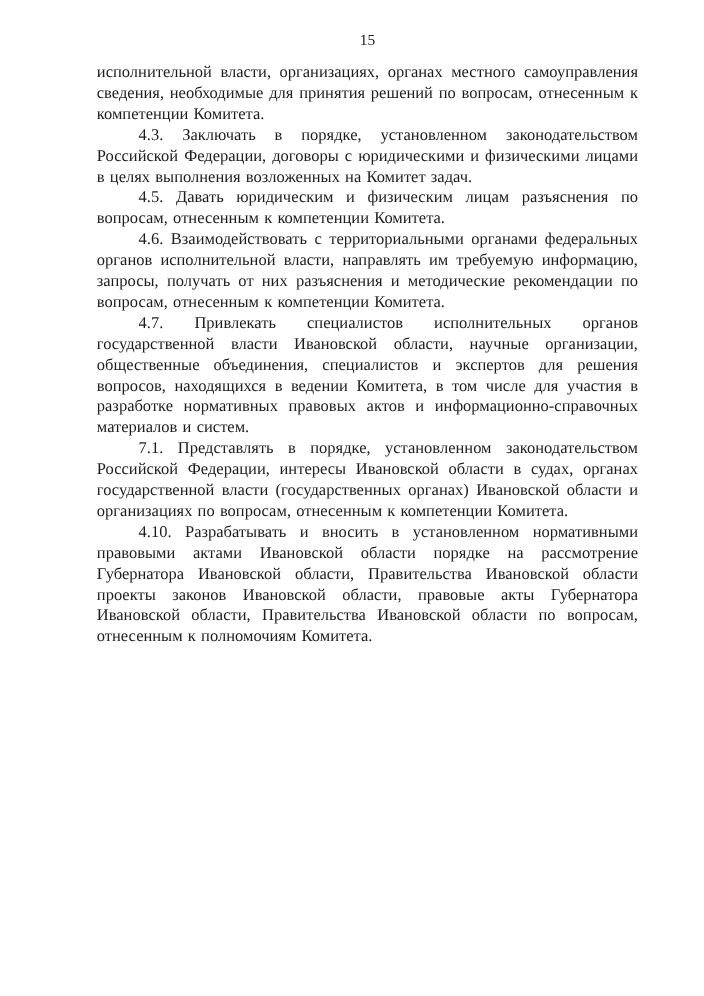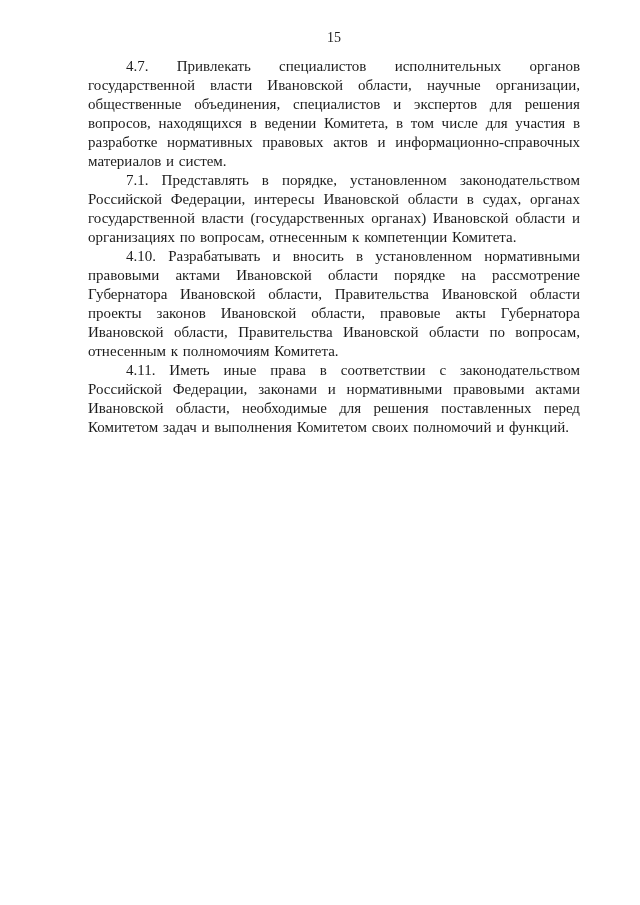--- a/index.html
+++ b/index.html
@@ -42,18 +42,21 @@
     font-weight: bold;
     line-height: 19px;
   }
 </style>
 </head>
 <body>
 
 <div class="page">
   <div class="page-number">15</div>
   <div class="doc-body">
+      <p class="para continued">исполнительной власти, организациях, органах местного самоуправления сведения, необходимые для принятия решений по вопросам, отнесенным к компетенции Комитета.</p>
+      <p class="para">4.3. Заключать в порядке, установленном законодательством Российской Федерации, договоры с юридическими и физическими лицами в целях выполнения возложенных на Комитет задач.</p>
+      <p class="para">4.5. Давать юридическим и физическим лицам разъяснения по вопросам, отнесенным к компетенции Комитета.</p>
+      <p class="para">4.6. Взаимодействовать с территориальными органами федеральных органов исполнительной власти, направлять им требуемую информацию, запросы, получать от них разъяснения и методические рекомендации по вопросам, отнесенным к компетенции Комитета.</p>
       <p class="para">4.7. Привлекать специалистов исполнительных органов государственной власти Ивановской области, научные организации, общественные объединения, специалистов и экспертов для решения вопросов, находящихся в ведении Комитета, в том числе для участия в разработке нормативных правовых актов и информационно-справочных материалов и систем.</p>
       <p class="para">7.1. Представлять в порядке, установленном законодательством Российской Федерации, интересы Ивановской области в судах, органах государственной власти (государственных органах) Ивановской области и организациях по вопросам, отнесенным к компетенции Комитета.</p>
       <p class="para">4.10. Разрабатывать и вносить в установленном нормативными правовыми актами Ивановской области порядке на рассмотрение Губернатора Ивановской области, Правительства Ивановской области проекты законов Ивановской области, правовые акты Губернатора Ивановской области, Правительства Ивановской области по вопросам, отнесенным к полномочиям Комитета.</p>
-      <p class="para">4.11. Иметь иные права в соответствии с законодательством Российской Федерации, законами и нормативными правовыми актами Ивановской области, необходимые для решения поставленных перед Комитетом задач и выполнения Комитетом своих полномочий и функций.</p>
     </div>
 </div>
 
 </body></html>

